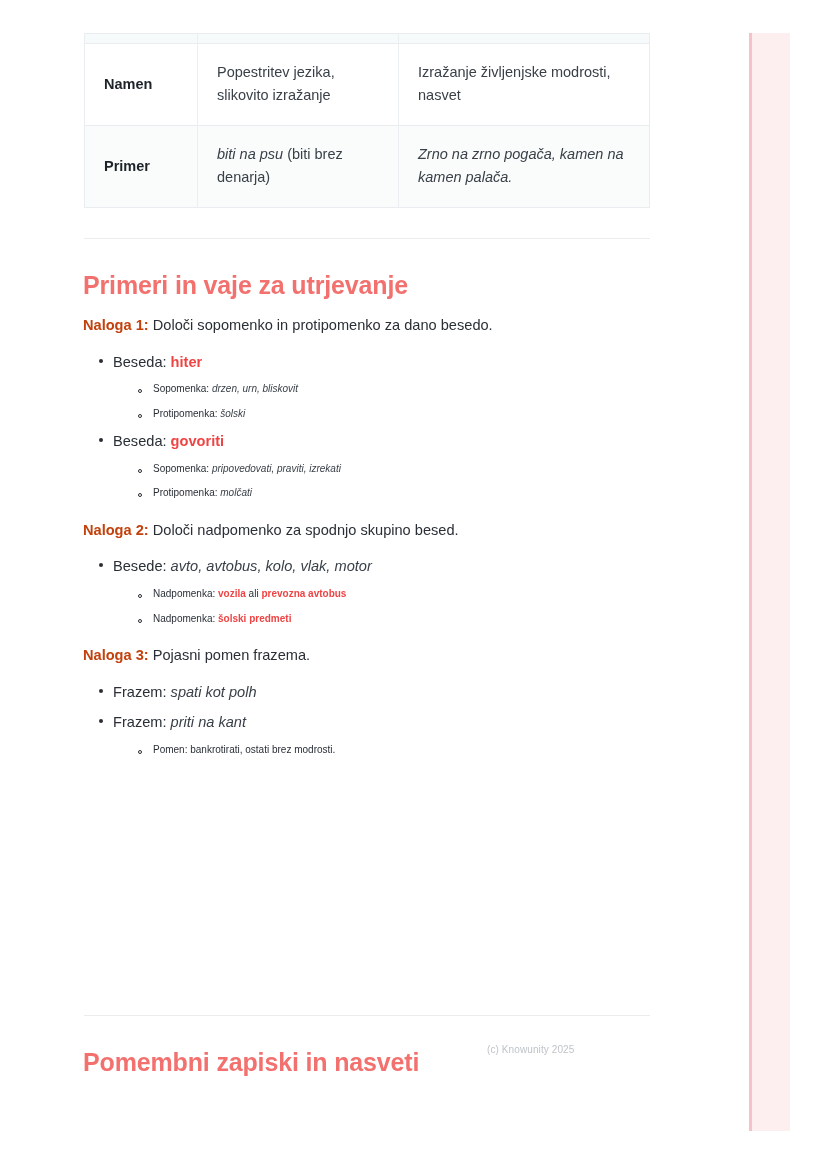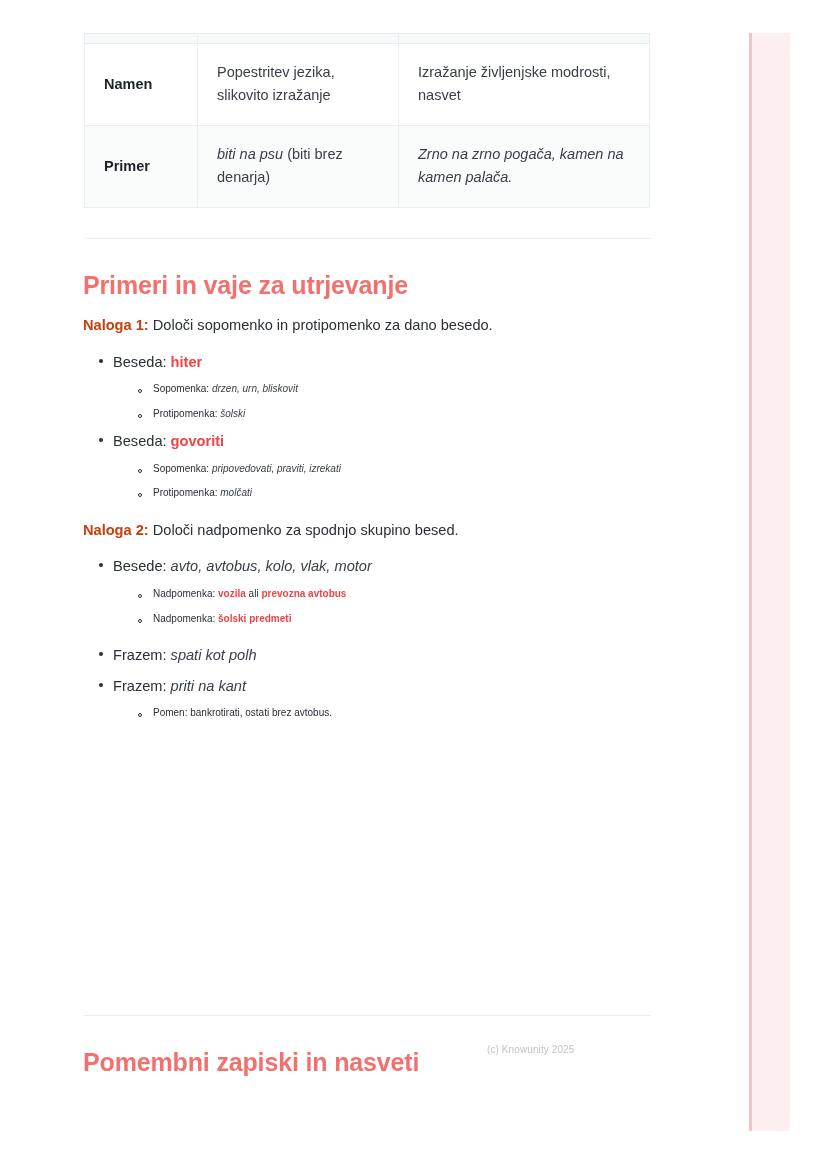--- a/index.html
+++ b/index.html
@@ -274,28 +274,29 @@
       </li>
       <li class="lv1-item">
         <ul class="lv2">
           <li class="lv2-item"><span>Nadpomenka: </span><strong class="b">šolski predmeti</strong></li>
         </ul>
       </li>
     </ul>
 
     <div class="task-gap"></div>
 
+    <p class="task-line"><span class="task-label">Naloga 3:</span><span> Pojasni pomen frazema.</span></p>
     <ul class="lv1">
       <li class="lv1-item">
         <div class="row"><span>Frazem: </span><em class="i">spati kot polh</em></div>
       </li>
       <li class="lv1-item">
         <div class="row"><span>Frazem: </span><em class="i">priti na kant</em></div>
         <ul class="lv2">
-          <li class="lv2-item"><span>Pomen: bankrotirati, ostati brez avtobus.</span></li>
+          <li class="lv2-item"><span>Pomen: bankrotirati, ostati brez modrosti.</span></li>
         </ul>
       </li>
     </ul>
 
   </div>
 
   <div class="divider" id="divider-2"></div>
 
   <h2 class="section-heading" id="heading-notes">Pomembni zapiski in nasveti</h2>
 

